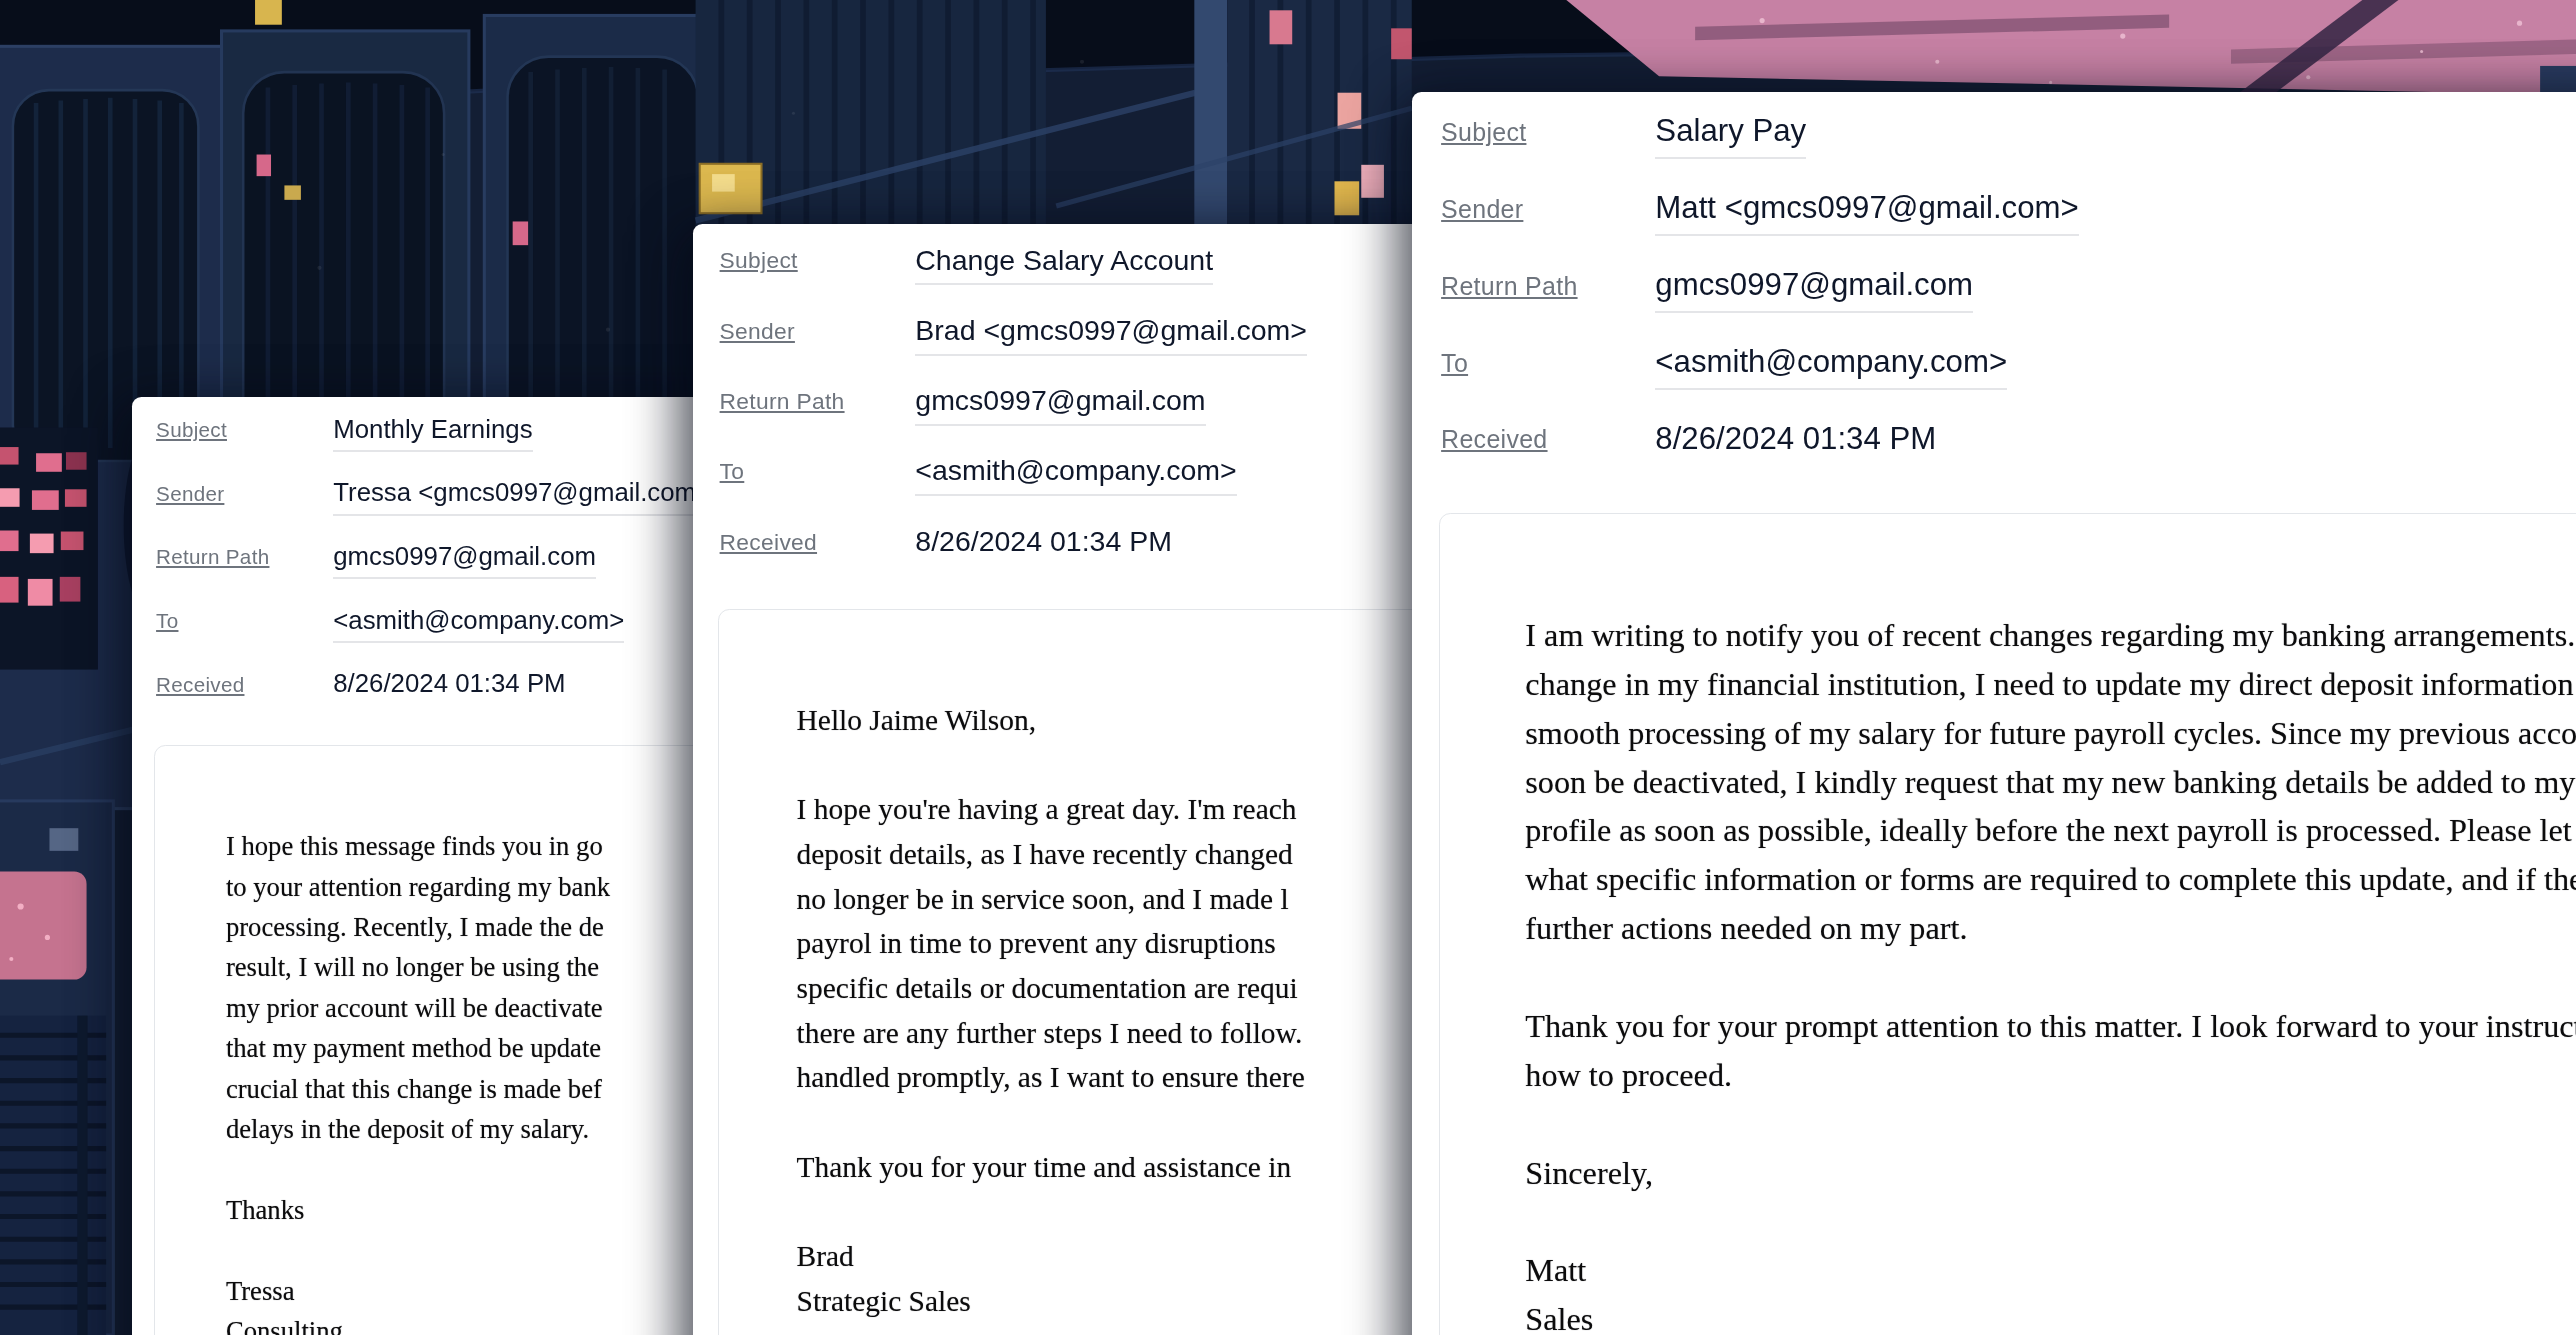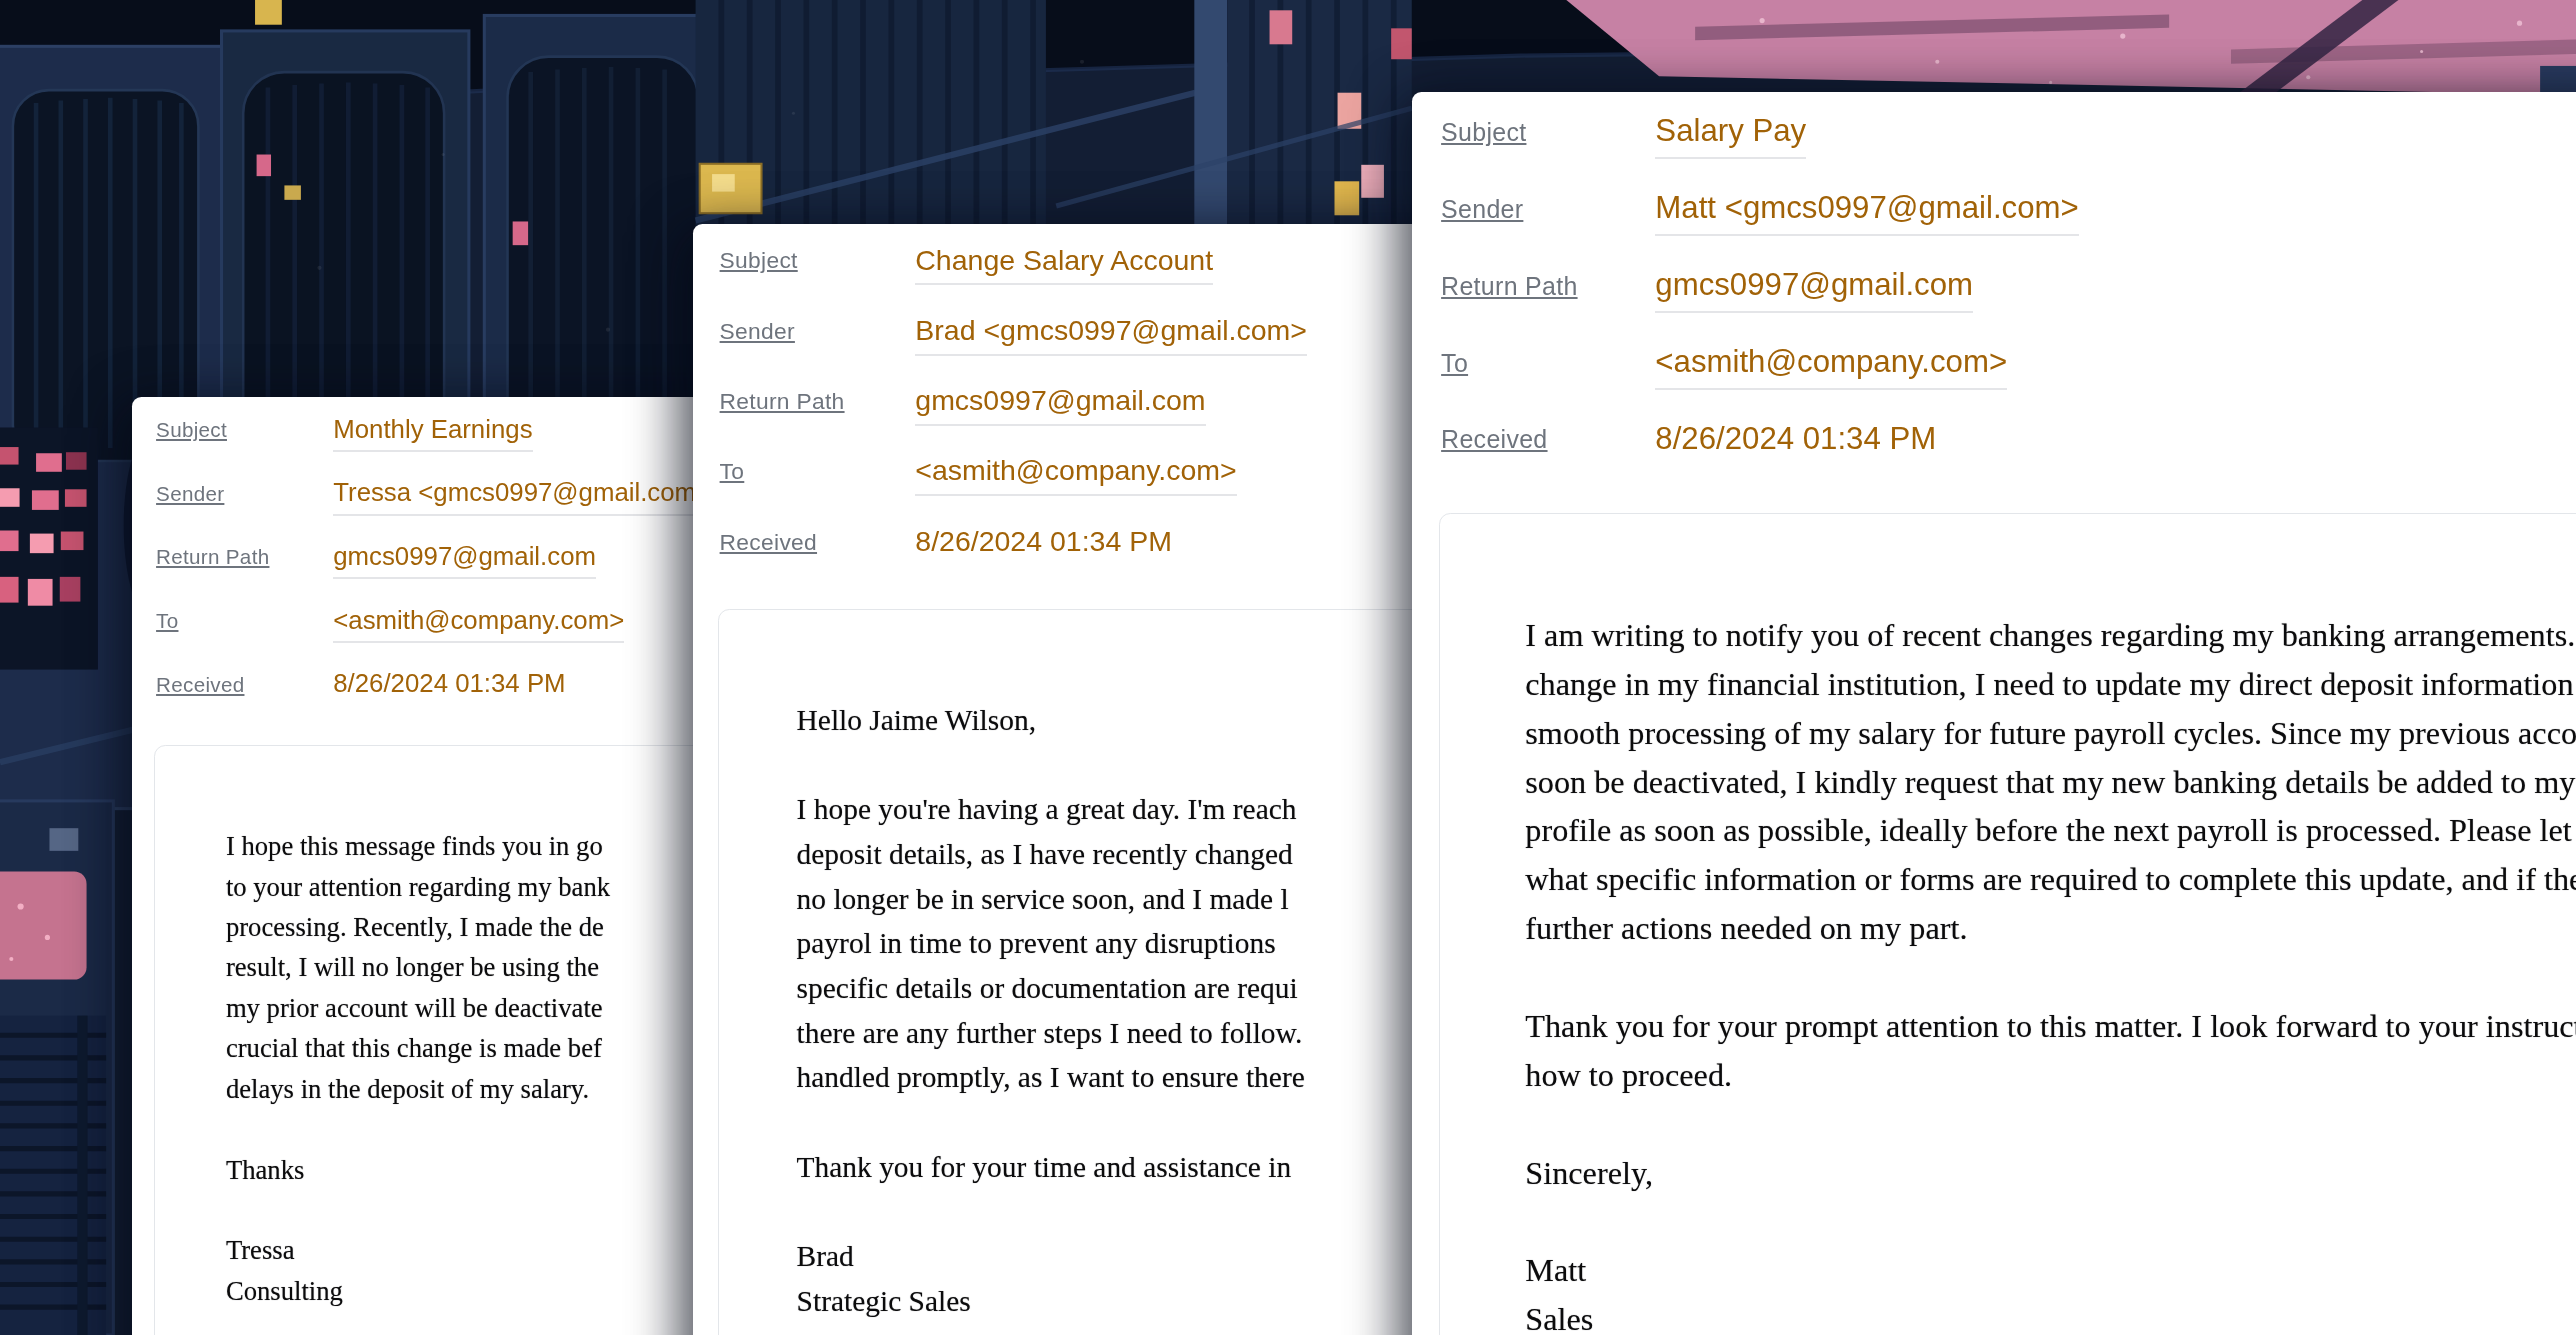--- a/index.html
+++ b/index.html
@@ -24,21 +24,21 @@
   .row{display:flex;align-items:flex-start;height:calc(var(--k)*74px)}
   .lbl{
     flex:0 0 calc(var(--k)*206px);
     font-size:calc(var(--k)*24px);
     color:#6e747d;letter-spacing:0.3px;
     padding-top:calc(var(--k)*4.1px);
     text-decoration:underline;
   }
   .val{
     font-size:calc(var(--k)*30px);
-    color:#a16207;white-space:nowrap;
+    color:#0f172a;white-space:nowrap;
     padding-bottom:calc(var(--k)*7.2px);
     border-bottom:2.1px solid #e4e5e8;
   }
   .val.no-u{border-bottom:none}
 
   .bodybox{
     margin:calc(var(--k)*14.4px) calc(var(--k)*26px) 0;
     border:1.5px solid #e3e6ea;border-radius:11.3px;
     padding:calc(var(--k)*93px) calc(var(--k)*41px) calc(var(--k)*155px) calc(var(--k)*82px);
     height:1030px;background:#ffffff;
@@ -176,20 +176,21 @@
       <span class="lbl">Received</span>
       <span class="val no-u">8/26/2024 01:34 PM</span>
     </div>
   </div>
   <div class="bodybox">
       <div class="bl">I hope this message finds you in go</div>
       <div class="bl">to your attention regarding my bank</div>
       <div class="bl">processing. Recently, I made the de</div>
       <div class="bl">result, I will no longer be using the</div>
       <div class="bl">my prior account will be deactivate</div>
+      <div class="bl">that my payment method be update</div>
       <div class="bl">crucial that this change is made bef</div>
       <div class="bl">delays in the deposit of my salary.</div>
       <div class="bl">&nbsp;</div>
       <div class="bl">Thanks</div>
       <div class="bl">&nbsp;</div>
       <div class="bl">Tressa</div>
       <div class="bl">Consulting</div>
     </div>
 </section>
 

